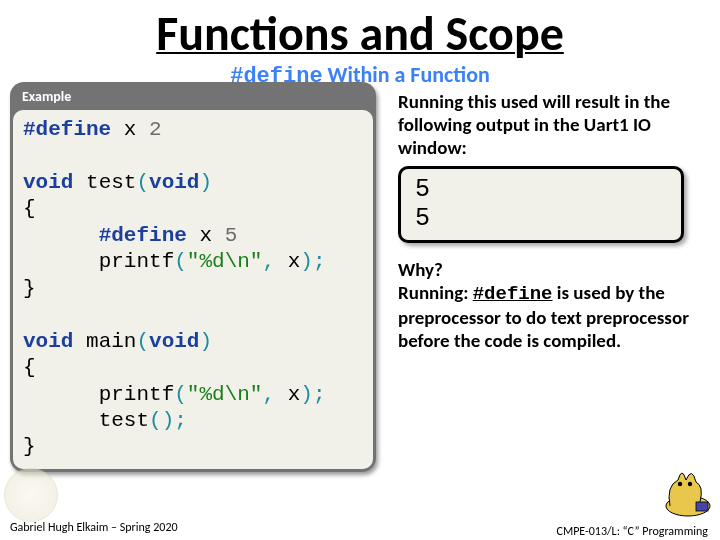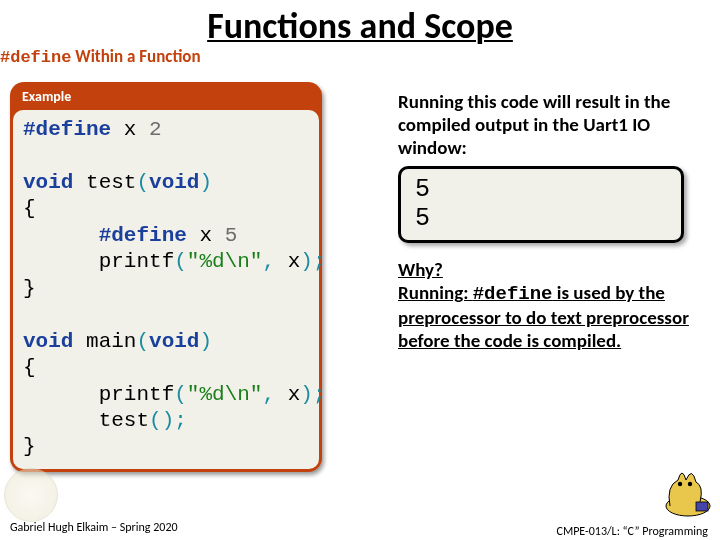--- a/index.html
+++ b/index.html
@@ -6,50 +6,50 @@
   body {
     width: 720px;
     height: 540px;
     background: #fff;
     font-family: Calibri, Arial, sans-serif;
     position: relative;
     overflow: hidden;
   }
   .title {
     text-align: center;
-    font-size: 36px;
+    font-size: 48px;
     font-weight: bold;
     color: #000;
     margin-top: 4px;
     text-decoration: underline;
     text-decoration-thickness: 2px;
     text-underline-offset: 2px;
   }
   .subtitle {
-    text-align: left;
-    font-size: 17px;
+    text-align: center;
+    font-size: 22px;
     font-weight: bold;
-    color: #c2410c;
+    color: #3b82f6;
     margin-top: -2px;
   }
   .subtitle .mono { font-family: "Courier New", monospace; }
   .content {
     position: absolute;
     top: 82px;
     left: 10px;
     right: 10px;
     bottom: 28px;
   }
   .code-panel {
     position: absolute;
     left: 0;
     top: 0;
-    width: 312px;
+    width: 366px;
     border-radius: 14px;
-    background: #c2410c;
+    background: #737373;
     padding: 4px 0 0 0;
     box-shadow: 2px 3px 4px rgba(0,0,0,0.4);
   }
   .example-label {
     color: #fff;
     font-size: 14px;
     font-weight: bold;
     padding: 2px 10px 5px 12px;
   }
   .code-body {
@@ -86,21 +86,20 @@
     font-family: "Courier New", monospace;
     font-size: 25px;
     font-weight: normal;
     line-height: 1.18;
     box-shadow: 3px 3px 4px rgba(0,0,0,0.35);
     width: 286px;
   }
   .why-block {
     font-weight: bold;
     margin-top: 15px;
-    text-decoration: underline;
   }
   .why-block .mono { font-family: "Courier New", monospace; text-decoration: underline; }
   .footer-left {
     position: absolute;
     left: 10px;
     bottom: 6px;
     font-size: 12px;
     color: #000;
   }
   .footer-right {
@@ -150,21 +149,21 @@
 <span>}</span>
 
 <span class="kw-blue">void</span><span> main</span><span class="kw-cyan">(</span><span class="kw-blue">void</span><span class="kw-cyan">)</span>
 <span>{</span>
 <span>      </span><span>printf</span><span class="kw-cyan">(</span><span class="kw-green">"%d\n"</span><span class="kw-cyan">,</span><span> x</span><span class="kw-cyan">);</span>
 <span>      </span><span>test</span><span class="kw-cyan">();</span>
 <span>}</span></div>
   </div>
 
   <div class="right-text">
-    <div>Running this code will result in the compiled output in the Uart1 IO window:</div>
+    <div>Running this used will result in the following output in the Uart1 IO window:</div>
     <div class="output-box">
       <div>5</div>
       <div>5</div>
     </div>
     <div class="why-block">
       <span>Why?</span><br>
       <span>Running: </span><span class="mono">#define</span><span> is used by the preprocessor to do text preprocessor before the code is compiled.</span>
     </div>
   </div>
 

